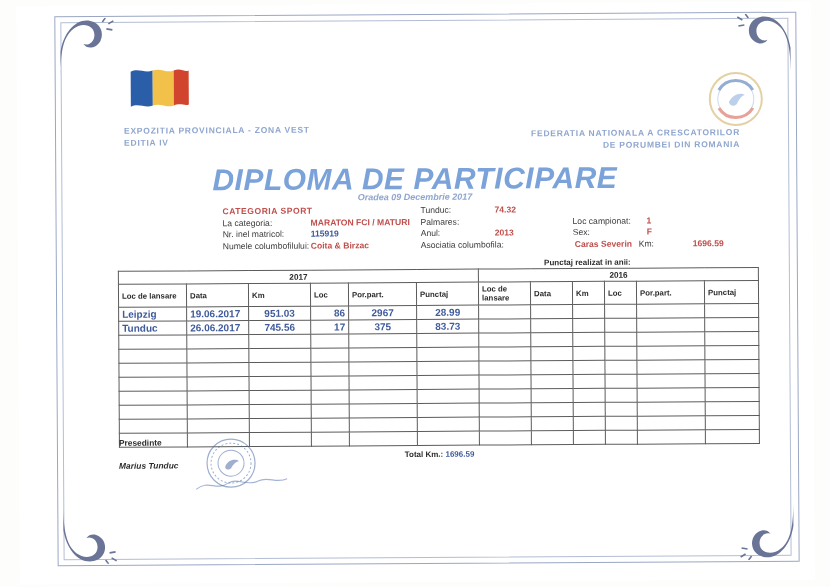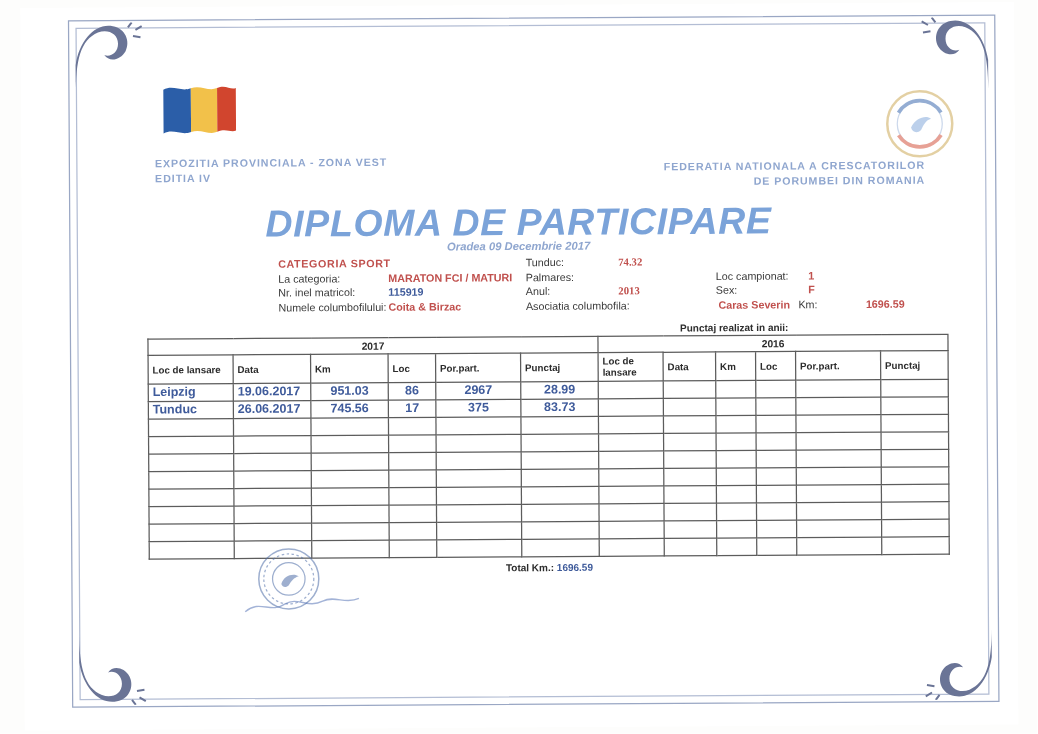--- a/index.html
+++ b/index.html
@@ -72,35 +72,35 @@
   .details{position:absolute;left:205px;top:201px;width:545px;font-size:8.6px;color:#3b3b3b;}
   .drow{position:relative;height:11.6px;}
   .lbl{position:absolute;white-space:nowrap;}
   .val{position:absolute;white-space:nowrap;color:#c0504d;font-weight:bold;}
   .val.blue{color:#3f5b9b;}
   .cat-title{color:#c0504d;font-weight:bold;letter-spacing:.5px;}
 
   .colA{left:0;}
   .colA-v{left:88px;}
   .colB{left:198px;}
-  .colB-v{left:272px;font-family:Liberation Serif, serif;}
+  .colB-v{left:272px;}
   .colC{left:350px;}
   .colC-v{left:424px;}
 
   
   .tablewrap{position:absolute;left:100px;top:253px;width:640px;}
   table{border-collapse:collapse;width:640px;table-layout:fixed;font-size:7.6px;color:#2c2c2c;}
   td,th{border:1px solid #5c5c5c;padding:0 3px;height:13px;vertical-align:middle;font-weight:normal;}
   .banner{border:none;border-bottom:1px solid #5c5c5c;height:12px;text-align:center;font-weight:bold;font-size:8px;}
   .banner.blank{border:none;}
   .yr{text-align:center;font-weight:bold;font-size:8.2px;height:12px;}
   th.hd{font-weight:bold;text-align:left;height:22px;line-height:9px;font-size:7.8px;}
   td.data{color:#3f5b9b;font-weight:bold;font-size:10px;}
   td.num{text-align:center;}
-  td.ctr{text-align:center;}
+  td.ctr{text-align:right;}
   tr.empty td{height:13px;}
   .totalrow td{border:none;text-align:center;font-weight:bold;font-size:8px;padding-top:2px;}
   .totalrow .tv{color:#3f5b9b;}
 
   
   .foot{position:absolute;left:100px;top:432px;font-size:8.4px;color:#2c2c2c;}
   .foot .p1{font-weight:bold;}
   .foot .p2{margin-top:13px;font-style:italic;font-weight:bold;}
   .stamp{position:absolute;left:186px;top:432px;width:52px;height:52px;opacity:.55;}
   .sigline{position:absolute;left:175px;top:470px;width:95px;height:18px;opacity:.5;}
@@ -381,20 +381,24 @@
               <td></td>
               <td></td>
             </tr>
             <tr class="totalrow">
               <td colspan="12"><span>Total Km.: </span><span class="tv">1696.59</span></td>
             </tr>
           </tbody>
     </table>
   </div>
 
+  <div class="foot">
+    <div class="p1">Presedinte</div>
+    <div class="p2">Marius Tunduc</div>
+  </div>
 
   <div class="stamp">
     <svg viewBox="0 0 52 52">
       <circle cx="26" cy="26" r="24" fill="none" stroke="#4f6ea8" stroke-width="1.2"></circle>
       <circle cx="26" cy="26" r="20" fill="none" stroke="#4f6ea8" stroke-width="1" stroke-dasharray="2 2"></circle>
       <circle cx="26" cy="26" r="13" fill="none" stroke="#4f6ea8" stroke-width="1"></circle>
       <path d="M20 30 C22 23 30 21 34 24 C30 25 28 28 26 31 C24 33 21 33 20 30 Z" fill="#4f6ea8"></path>
     </svg>
   </div>
 

